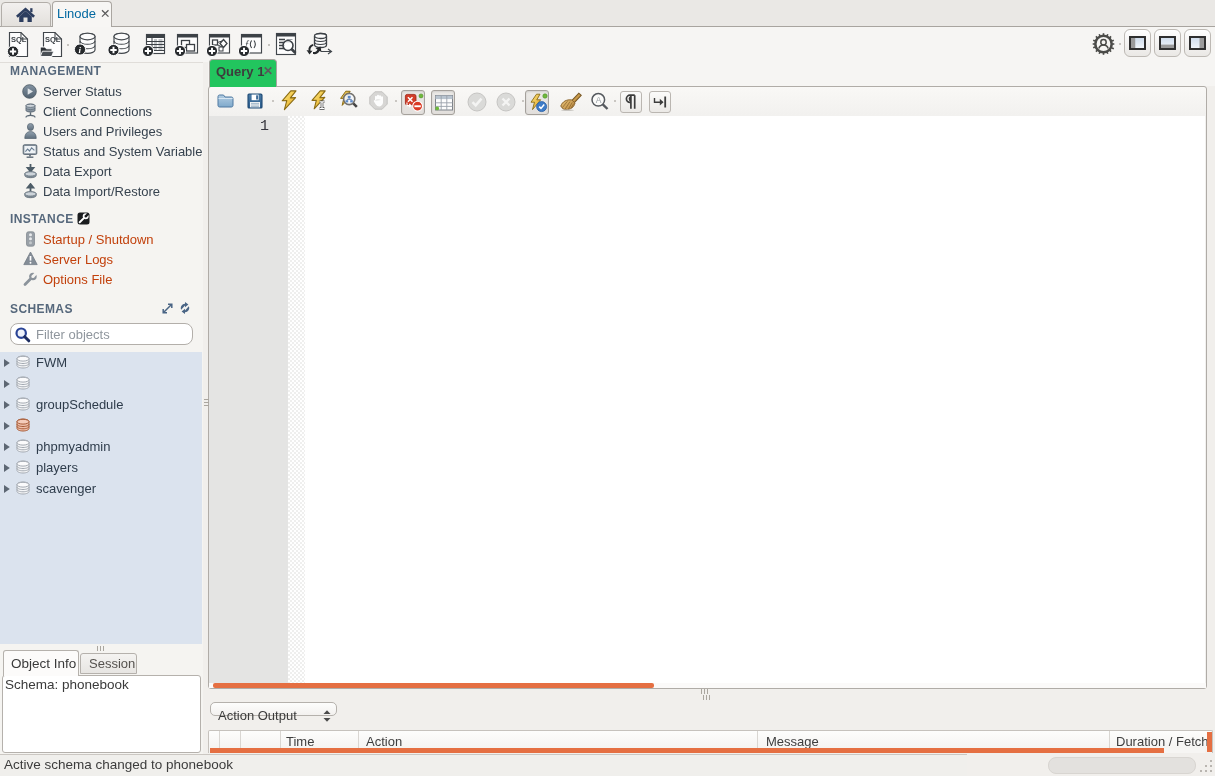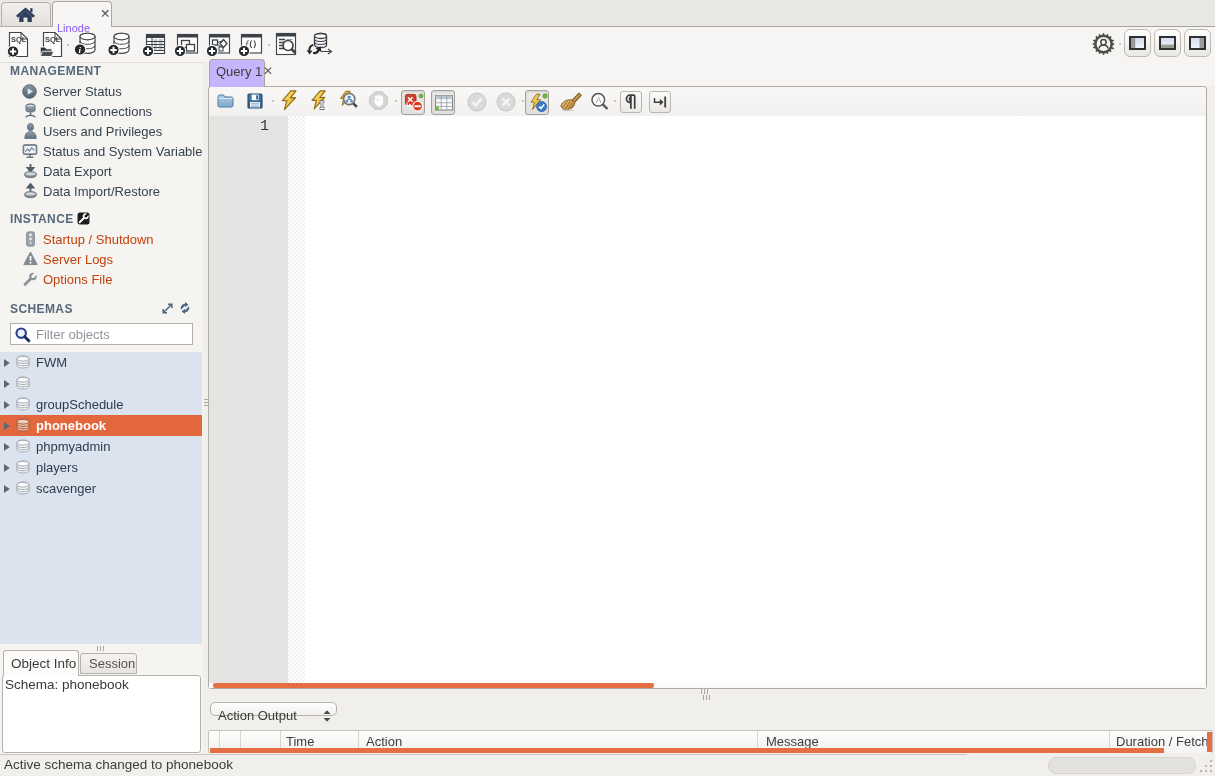--- a/index.html
+++ b/index.html
@@ -4,45 +4,45 @@
 <title>MySQL Workbench</title>
 <style>
 * { margin:0; padding:0; box-sizing:border-box; }
 html,body { width:1215px; height:776px; overflow:hidden; }
 body { font-family:"Liberation Sans", sans-serif; position:relative; background:#f1efec; }
 .abs { position:absolute; }
 
 #topbar { left:0; top:0; width:1215px; height:27px; background:#eae8e5; border-bottom:1px solid #a8a49f; }
 #hometab { left:1px; top:2px; width:50px; height:25px; background:linear-gradient(#f2f0ee,#e3e0dc); border:1px solid #b2aea9; border-radius:4px 4px 0 0; }
 #linodetab { left:52px; top:1px; width:60px; height:26px; background:#f7f6f4; border:1px solid #aaa6a1; border-bottom:none; border-radius:4px 4px 0 0; z-index:3; }
-#linodetab .lbl { position:absolute; left:4px; top:20px; font-size:11px; color:#8b5cf6; }
+#linodetab .lbl { position:absolute; left:4px; top:4px; font-size:13px; color:#0369a1; }
 #linodetab .x { position:absolute; left:47px; top:4px; font-size:12.5px; color:#5a5a5a; }
 
 #maintb { left:0; top:27px; width:1215px; height:35px; background:#f6f5f3; }
 
 #sidebar { left:0; top:62px; width:203px; height:692px; background:#f5f4f1; border-top:1px solid #e0ddd9; }
 .sechdr { position:absolute; font-size:12px; font-weight:bold; color:#56687c; letter-spacing:0.4px; }
 .sitem { position:absolute; font-size:13px; color:#37434f; white-space:nowrap; overflow:hidden; max-width:160px; }
 .sitem.dis { color:#c2410c; }
 #schemalist { left:0; top:290px; width:202px; height:292px; background:#dbe3ee; }
 .srow { position:absolute; left:0; width:202px; height:21px; }
 .srow .txt { position:absolute; left:36px; top:3px; font-size:13px; color:#2e3c4b; }
 .srow.sel { background:#e2673c; }
 .srow.sel .txt { color:#ffffff; font-weight:bold; }
-#filterbox { position:absolute; left:10px; top:261px; width:183px; height:22px; background:#ffffff; border:1px solid #b3afaa; border-radius:0; }
+#filterbox { position:absolute; left:10px; top:261px; width:183px; height:22px; background:#ffffff; border:1px solid #b3afaa; border-radius:8px; }
 #filterbox span { position:absolute; left:25px; top:3px; font-size:13px; color:#8f969d; }
 
 #objtab { left:3px; top:588px; width:76px; height:26px; background:#fcfbfa; border:1px solid #b5b1ac; border-bottom:none; border-radius:3px 3px 0 0; z-index:2; }
 #sesstab { left:80px; top:591px; width:57px; height:21px; background:linear-gradient(#f4f3f1,#e7e5e2); border:1px solid #b5b1ac; border-radius:3px 3px 0 0; }
 #objbox { left:2px; top:611px; width:199px; height:78px; background:#ffffff; border:1px solid #b5b1ac; border-radius:3px; }
 
 #vsplit { left:203px; top:62px; width:5px; height:692px; background:#f1efec; }
 
 #qtabbar { left:208px; top:62px; width:1007px; height:24px; background:#f6f5f3; }
-#querytab { left:209px; top:59px; width:56px; height:28px; background:#c4b5fd; border:1px solid #a8a4a0; border-bottom:none; border-radius:4px 4px 0 0; z-index:2; }
+#querytab { left:209px; top:59px; width:68px; height:28px; background:#22c55e; border:1px solid #a8a4a0; border-bottom:none; border-radius:4px 4px 0 0; z-index:2;font-weight:bold; }
 #querytab .lbl { position:absolute; left:6px; top:4px; font-size:13px; color:#3d3d3d; }
 #querytab .x { position:absolute; left:53px; top:4px; font-size:12px; color:#5a5a5a; }
 #edcontainer { left:208px; top:86px; width:999px; height:603px; background:linear-gradient(#f9f8f6,#f2f1ef 28px,#f2f1ef); border:1px solid #b0aca7; border-radius:3px; }
 #gutter { left:209px; top:116px; width:79px; height:567px; background:#e4e4e3; }
 #gutter .num { position:absolute; right:19px; top:2px; font-family:"Liberation Mono", monospace; font-size:15px; color:#37373f; }
 #foldmargin { left:288px; top:116px; width:17px; height:567px; background-image:linear-gradient(45deg,#efefee 25%,transparent 25%,transparent 75%,#efefee 75%),linear-gradient(45deg,#efefee 25%,transparent 25%,transparent 75%,#efefee 75%); background-size:4px 4px; background-position:0 0,2px 2px; background-color:#ffffff; }
 #edwhite { left:305px; top:116px; width:900px; height:567px; background:#ffffff; }
 #edhscroll { left:209px; top:683px; width:997px; height:5px; background:#fbfaf9; }
 #edhscroll .thumb { position:absolute; left:4px; top:0px; width:441px; height:5px; background:#e56f42; border-radius:2px; }
 
@@ -342,23 +342,20 @@
   <circle cx="6.2" cy="6.2" r="4.7" fill="#eef2fa" stroke="#2a4496" stroke-width="2.2"></circle>
   <path d="M9.7 9.7 L13.8 13.8" stroke="#1c2c60" stroke-width="3" stroke-linecap="round"></path>
 </svg>
 
 <div class="abs" id="schemalist" style="top:352px;">
   <div class="srow" style="top:0px;">
       <span class="txt">FWM</span>
     </div>
   <div class="srow" style="top:42px;">
       <span class="txt">groupSchedule</span>
-    </div>
-  <div class="srow sel" style="top:63px;">
-      <span class="txt">phonebook</span>
     </div>
   <div class="srow" style="top:105px;">
       <span class="txt">players</span>
     </div>
   <div class="srow" style="top:84px;">
       <span class="txt">phpmyadmin</span>
     </div>
   <div class="srow" style="top:126px;">
       <span class="txt">scavenger</span>
     </div>

